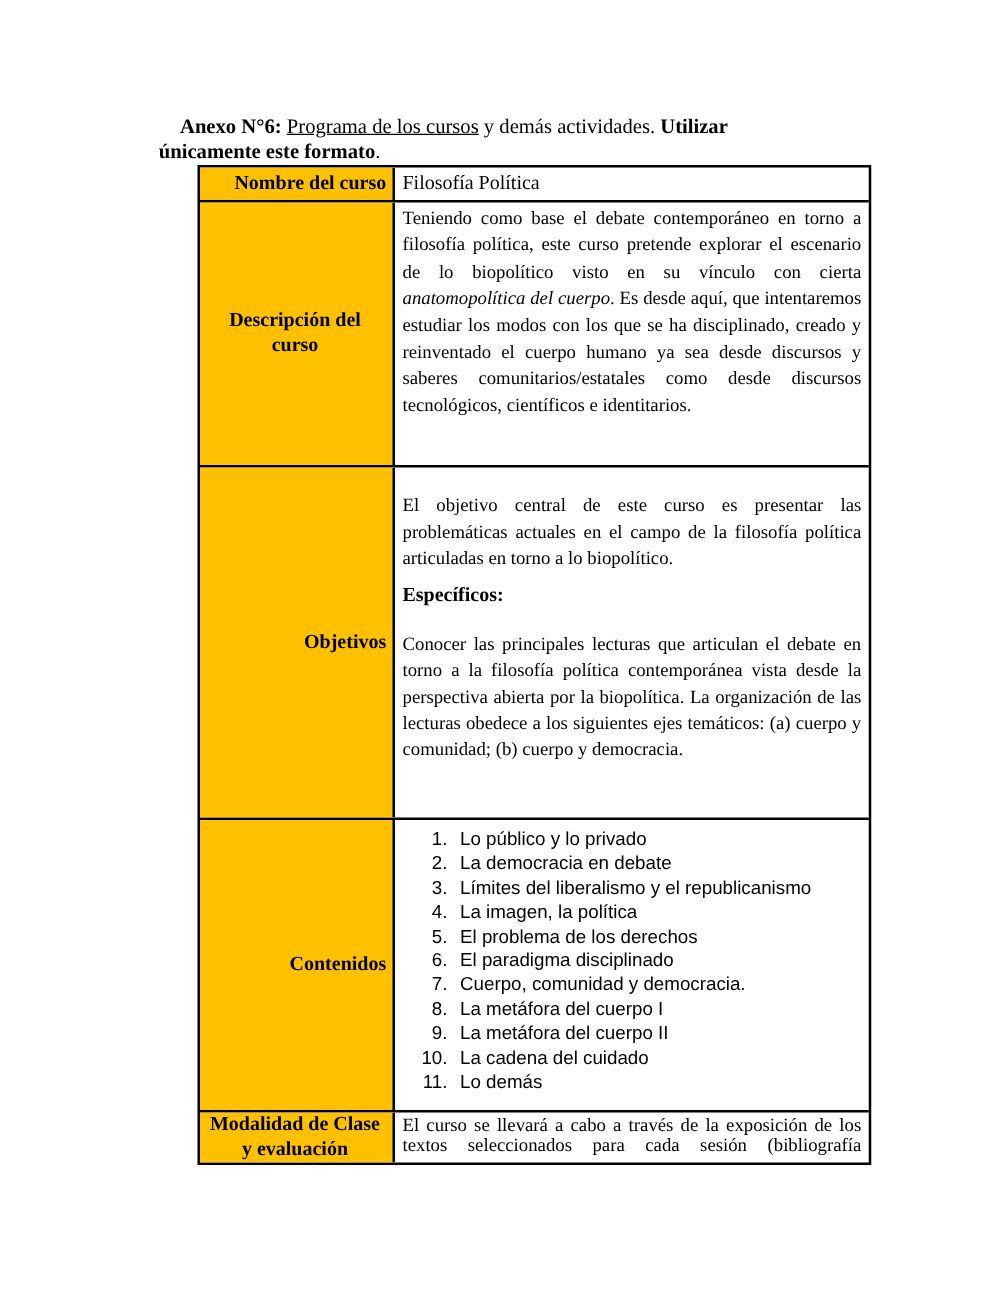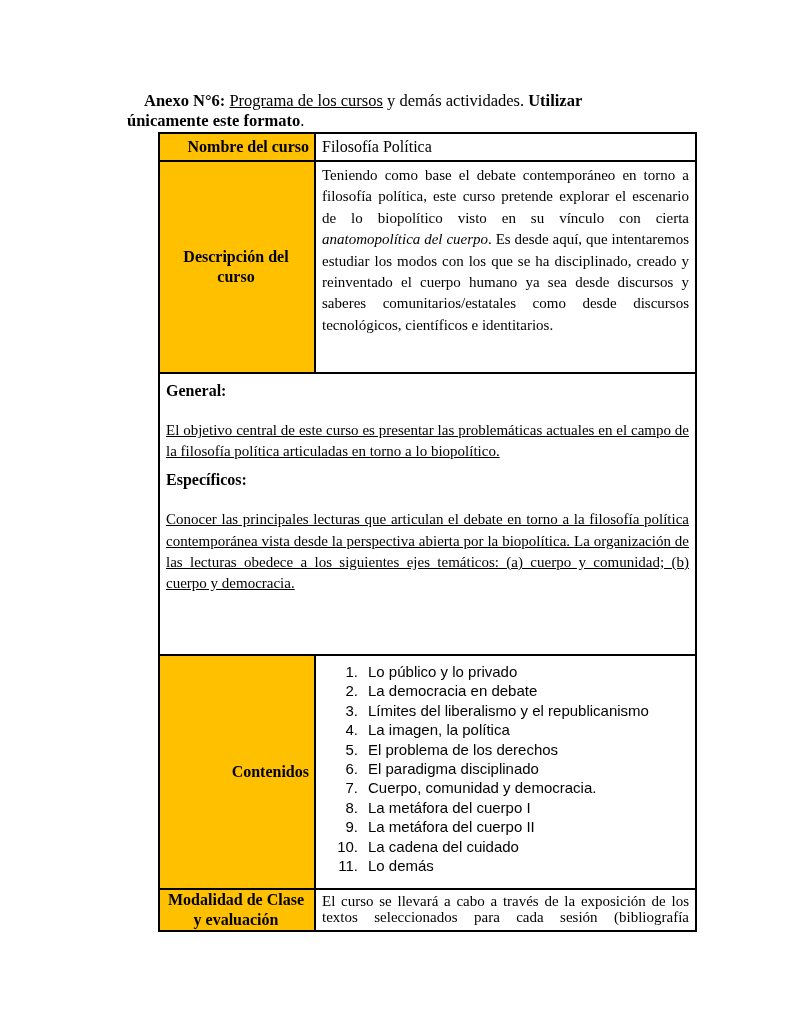--- a/index.html
+++ b/index.html
@@ -88,21 +88,20 @@
     font-weight: bold;
     font-size: 16px;
     line-height: 19px;
     margin: 6px 0 0;
   }
   .obj-heading.second { margin-top: 8px; }
   .obj-p {
     margin: 20px 0 0;
     text-align: justify;
     line-height: 21.2px;
-    text-decoration: underline;
   }
   .cont-list {
     font-family: "Liberation Sans", sans-serif;
     font-size: 15px;
     padding: 5px 0 0 12px;
   }
   .cont-item {
     display: flex;
     line-height: 19.4px;
   }
@@ -136,22 +135,22 @@
     </div>
 
     <div class="t-row row-desc">
       <div class="cell-label">Descripción del curso</div>
       <div class="cell-value">
         <p class="desc-p"><span>Teniendo como base el debate contemporáneo en torno a filosofía política, este curso pretende explorar el escenario de lo biopolítico visto en su vínculo con cierta </span><span class="i">anatomopolítica del cuerpo</span><span>. Es desde aquí, que intentaremos estudiar los modos con los que se ha disciplinado, creado y reinventado el cuerpo humano ya sea desde discursos y saberes comunitarios/estatales como desde discursos tecnológicos, científicos e identitarios.</span></p>
       </div>
     </div>
 
     <div class="t-row row-obj">
-      <div class="cell-value">
-        <div class="obj-heading">General:</div>
+      <div class="cell-label">Objetivos</div>
+      <div class="cell-value">
         <p class="obj-p">El objetivo central de este curso es presentar las problemáticas actuales en el campo de la filosofía política articuladas en torno a lo biopolítico.</p>
         <div class="obj-heading second">Específicos:</div>
         <p class="obj-p">Conocer las principales lecturas que articulan el debate en torno a la filosofía política contemporánea vista desde la perspectiva abierta por la biopolítica.  La organización de las lecturas obedece a los siguientes ejes temáticos: (a) cuerpo y comunidad; (b) cuerpo y democracia.</p>
       </div>
     </div>
 
     <div class="t-row row-cont">
       <div class="cell-label">Contenidos</div>
       <div class="cell-value">
         <div class="cont-list">

